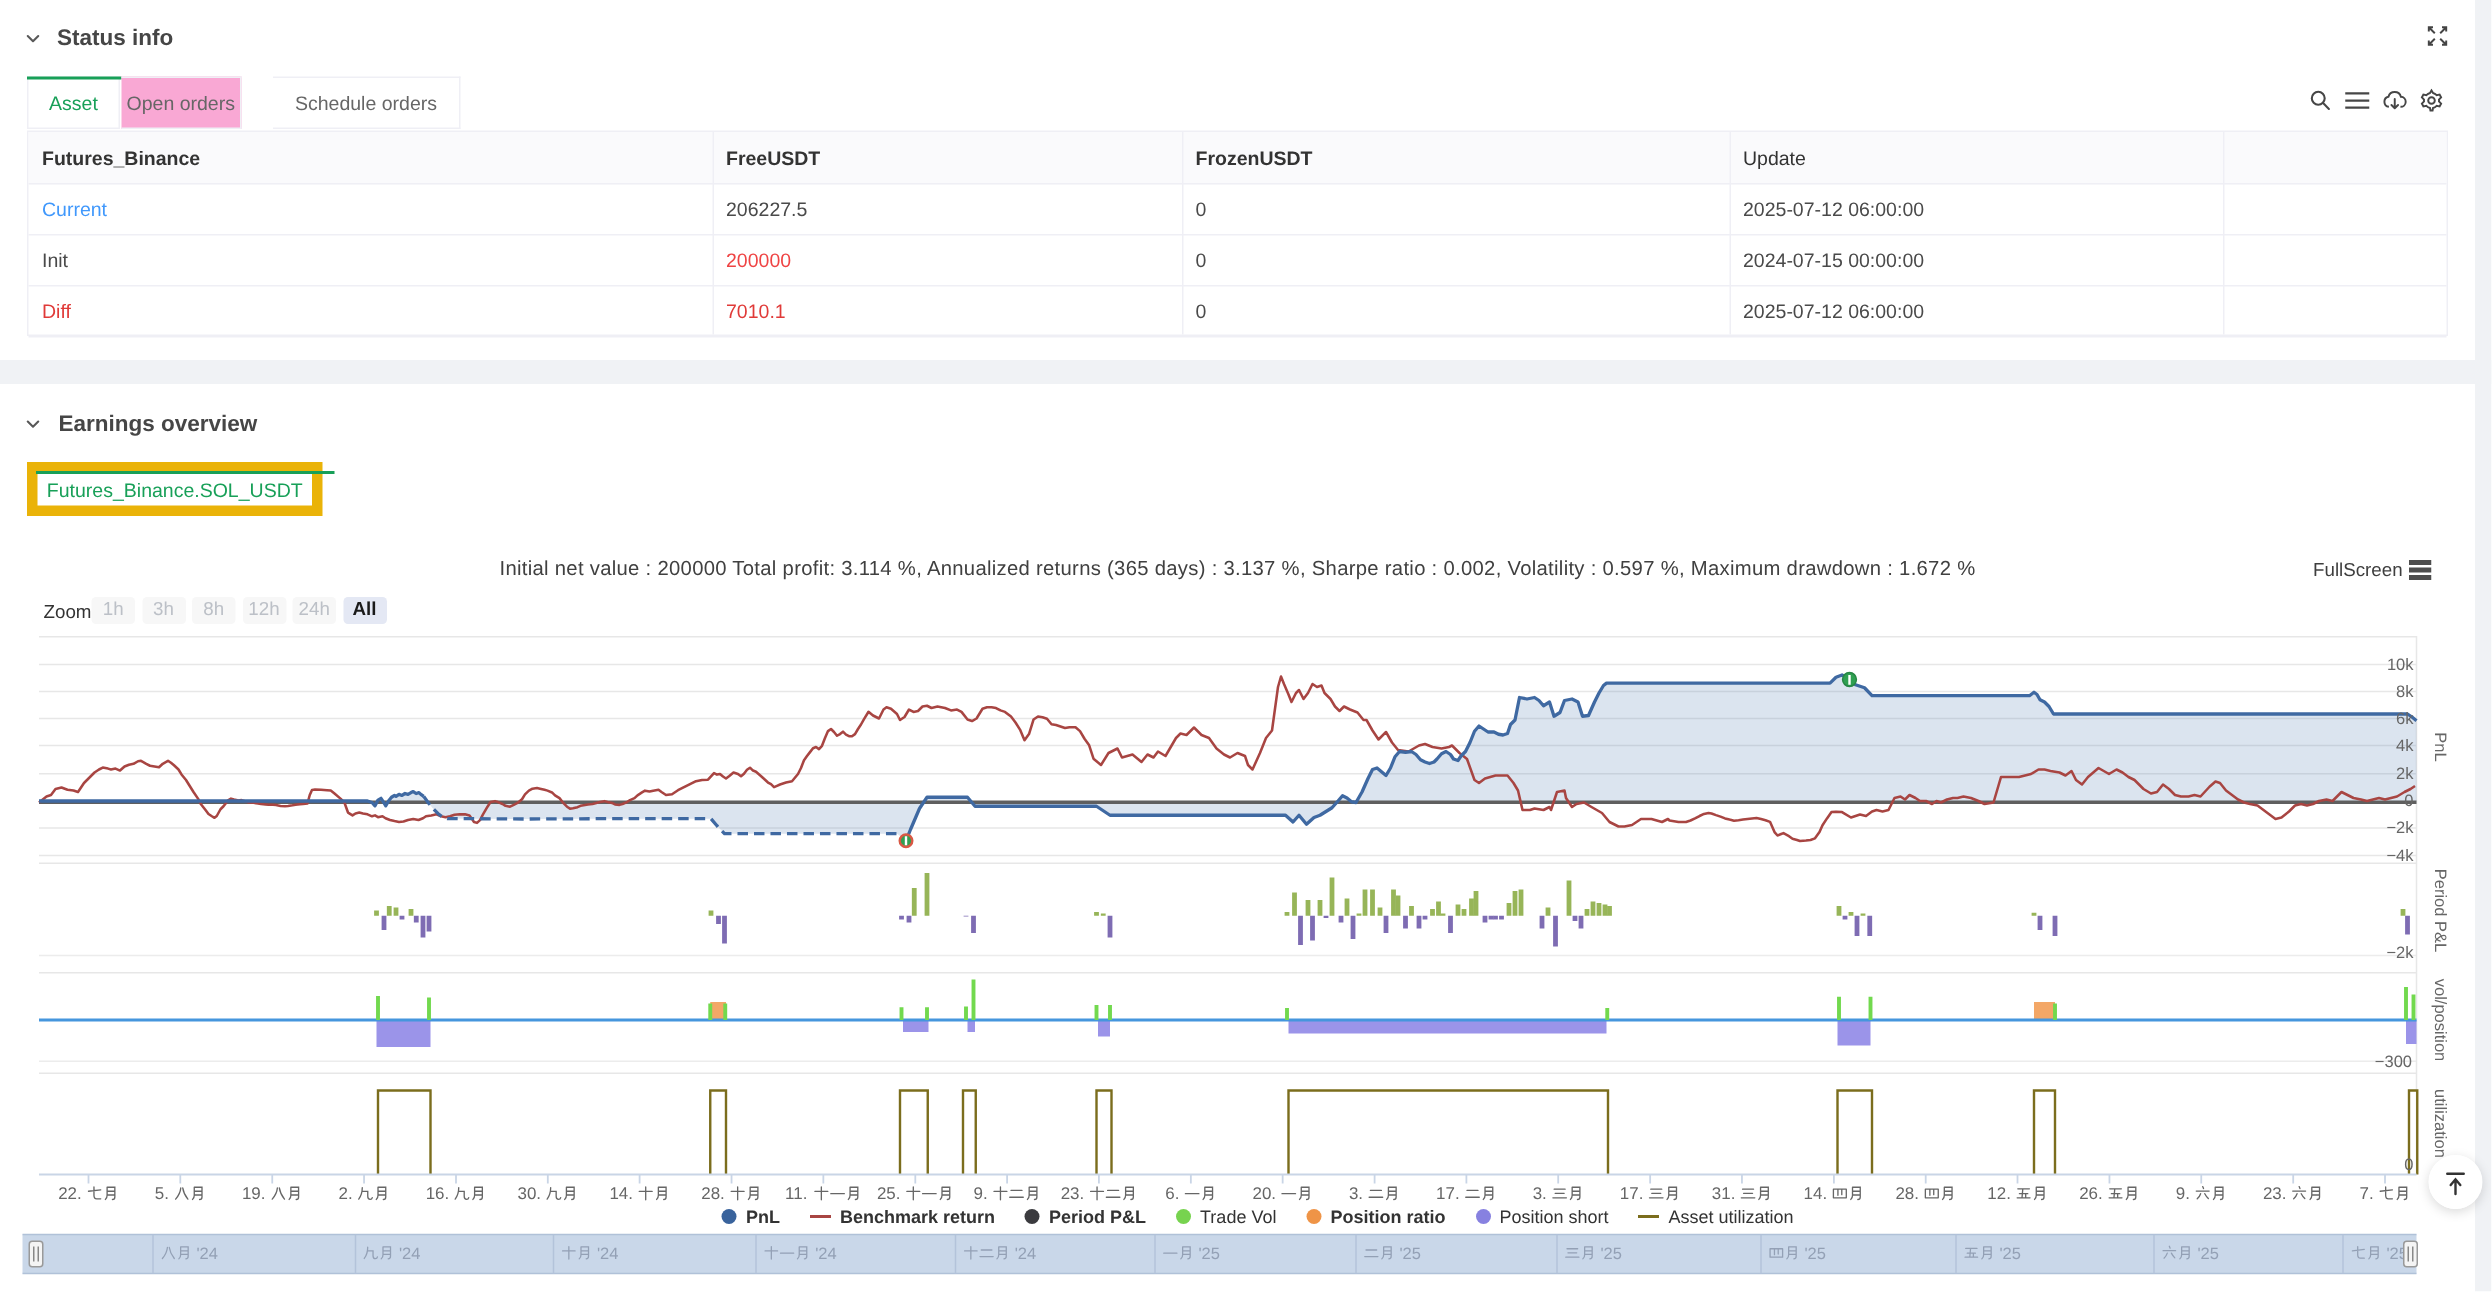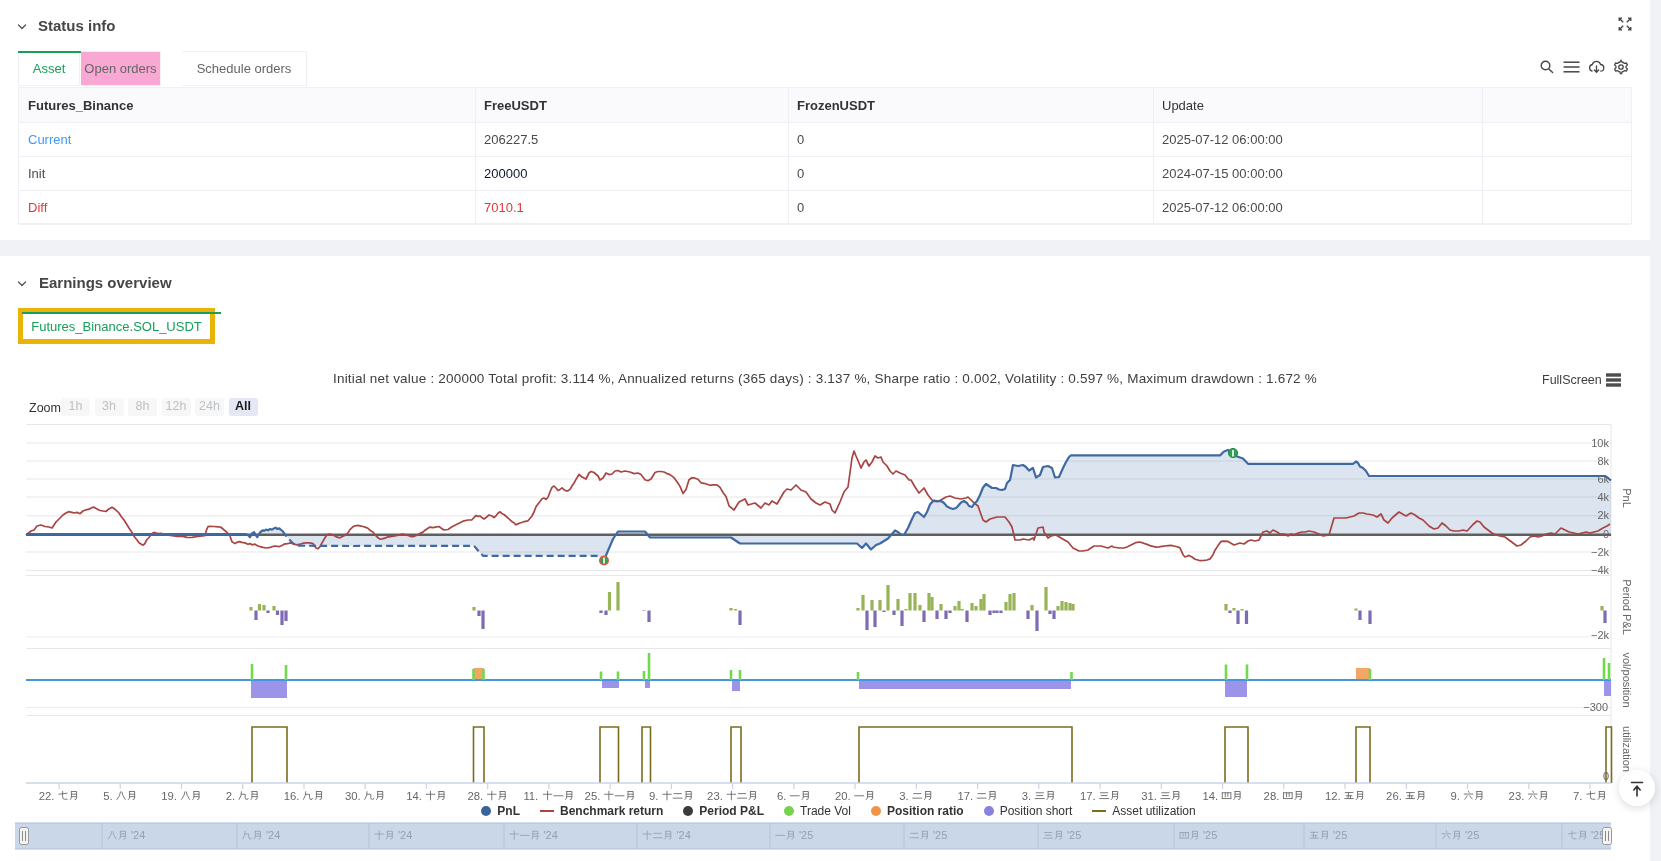--- a/index.html
+++ b/index.html
@@ -48,39 +48,39 @@
     <div style="position:absolute;left:465px;top:0;height:35px;line-height:35px;font-size:13px;font-weight:600;color:#333">FreeUSDT</div>
     <div style="position:absolute;left:778px;top:0;height:35px;line-height:35px;font-size:13px;font-weight:600;color:#333">FrozenUSDT</div>
     <div style="position:absolute;left:1143px;top:0;height:35px;line-height:35px;font-size:13px;font-weight:400;color:#333">Update</div>
     <div style="position:absolute;left:0;top:35px;width:100%;height:34px;border-bottom:1px solid #efeff5;box-sizing:border-box"></div>
     <div style="position:absolute;left:9px;top:35px;height:34px;line-height:34px;font-size:13px;color:#4098fc">Current</div>
     <div style="position:absolute;left:465px;top:35px;height:34px;line-height:34px;font-size:13px;color:#4a4a4a">206227.5</div>
     <div style="position:absolute;left:778px;top:35px;height:34px;line-height:34px;font-size:13px;color:#4a4a4a">0</div>
     <div style="position:absolute;left:1143px;top:35px;height:34px;line-height:34px;font-size:13px;color:#4a4a4a">2025-07-12 06:00:00</div>
     <div style="position:absolute;left:0;top:69px;width:100%;height:34px;border-bottom:1px solid #efeff5;box-sizing:border-box"></div>
     <div style="position:absolute;left:9px;top:69px;height:34px;line-height:34px;font-size:13px;color:#4a4a4a">Init</div>
-    <div style="position:absolute;left:465px;top:69px;height:34px;line-height:34px;font-size:13px;color:#0f172a">200000</div>
+    <div style="position:absolute;left:465px;top:69px;height:34px;line-height:34px;font-size:13px;color:#ef4444">200000</div>
     <div style="position:absolute;left:778px;top:69px;height:34px;line-height:34px;font-size:13px;color:#4a4a4a">0</div>
     <div style="position:absolute;left:1143px;top:69px;height:34px;line-height:34px;font-size:13px;color:#4a4a4a">2024-07-15 00:00:00</div>
     <div style="position:absolute;left:0;top:103px;width:100%;height:34px;border-bottom:1px solid #efeff5;box-sizing:border-box"></div>
     <div style="position:absolute;left:9px;top:103px;height:34px;line-height:34px;font-size:13px;color:#e03a38">Diff</div>
     <div style="position:absolute;left:465px;top:103px;height:34px;line-height:34px;font-size:13px;color:#e03a38">7010.1</div>
     <div style="position:absolute;left:778px;top:103px;height:34px;line-height:34px;font-size:13px;color:#4a4a4a">0</div>
     <div style="position:absolute;left:1143px;top:103px;height:34px;line-height:34px;font-size:13px;color:#4a4a4a">2025-07-12 06:00:00</div>
     <div style="position:absolute;left:456px;top:0;width:1px;height:135px;background:#efeff5"></div>
     <div style="position:absolute;left:769px;top:0;width:1px;height:135px;background:#efeff5"></div>
     <div style="position:absolute;left:1134px;top:0;width:1px;height:135px;background:#efeff5"></div>
     <div style="position:absolute;left:1463px;top:0;width:1px;height:135px;background:#efeff5"></div>
   </div>
 
 <div style="position:absolute;left:16px;top:276px;width:12px;height:12px"><svg width="12" height="12" viewBox="0 0 12 12">
       <path d="M2.5 4 L6 7.5 L9.5 4" fill="none" stroke="#595959" stroke-width="1.4" stroke-linecap="round" stroke-linejoin="round"></path>
     </svg></div>
 <div style="position:absolute;left:39px;top:274px;font-size:15px;font-weight:600;color:#464646">Earnings overview</div>
-<div style="position:absolute;left:18px;top:308px;width:197px;height:36px;border:5px solid #eab308;background:#fff;display:flex;align-items:center;justify-content:center;font-size:13px;color:#18a058"><div style="position:absolute;left:-1px;top:-1px;width:199px;height:2px;background:#18a058"></div>Futures_Binance.SOL_USDT</div>
+<div style="position:absolute;left:18px;top:308px;width:197px;height:36px;border:7px solid #eab308;background:#fff;display:flex;align-items:center;justify-content:center;font-size:13px;color:#18a058"><div style="position:absolute;left:-1px;top:-1px;width:199px;height:2px;background:#18a058"></div>Futures_Binance.SOL_USDT</div>
 
 <div style="position:absolute;left:0;top:371px;width:1650px;text-align:center;font-size:13.5px;letter-spacing:0.2px;color:#404040">Initial net value : 200000 Total profit: 3.114 %, Annualized returns (365 days) : 3.137 %, Sharpe ratio : 0.002, Volatility : 0.597 %, Maximum drawdown : 1.672 %</div>
 <div style="position:absolute;left:1542px;top:373px;font-size:12.5px;color:#3e3e3e">FullScreen</div>
 <div style="position:absolute;left:1606px;top:373px;width:15px;height:14px"><svg width="15" height="14" viewBox="0 0 15 14">
       <g stroke="#4d4d4d" stroke-width="3.4">
         <line x1="0" y1="2" x2="15" y2="2"></line>
         <line x1="0" y1="7" x2="15" y2="7"></line>
         <line x1="0" y1="12" x2="15" y2="12"></line>
       </g>
     </svg></div>

